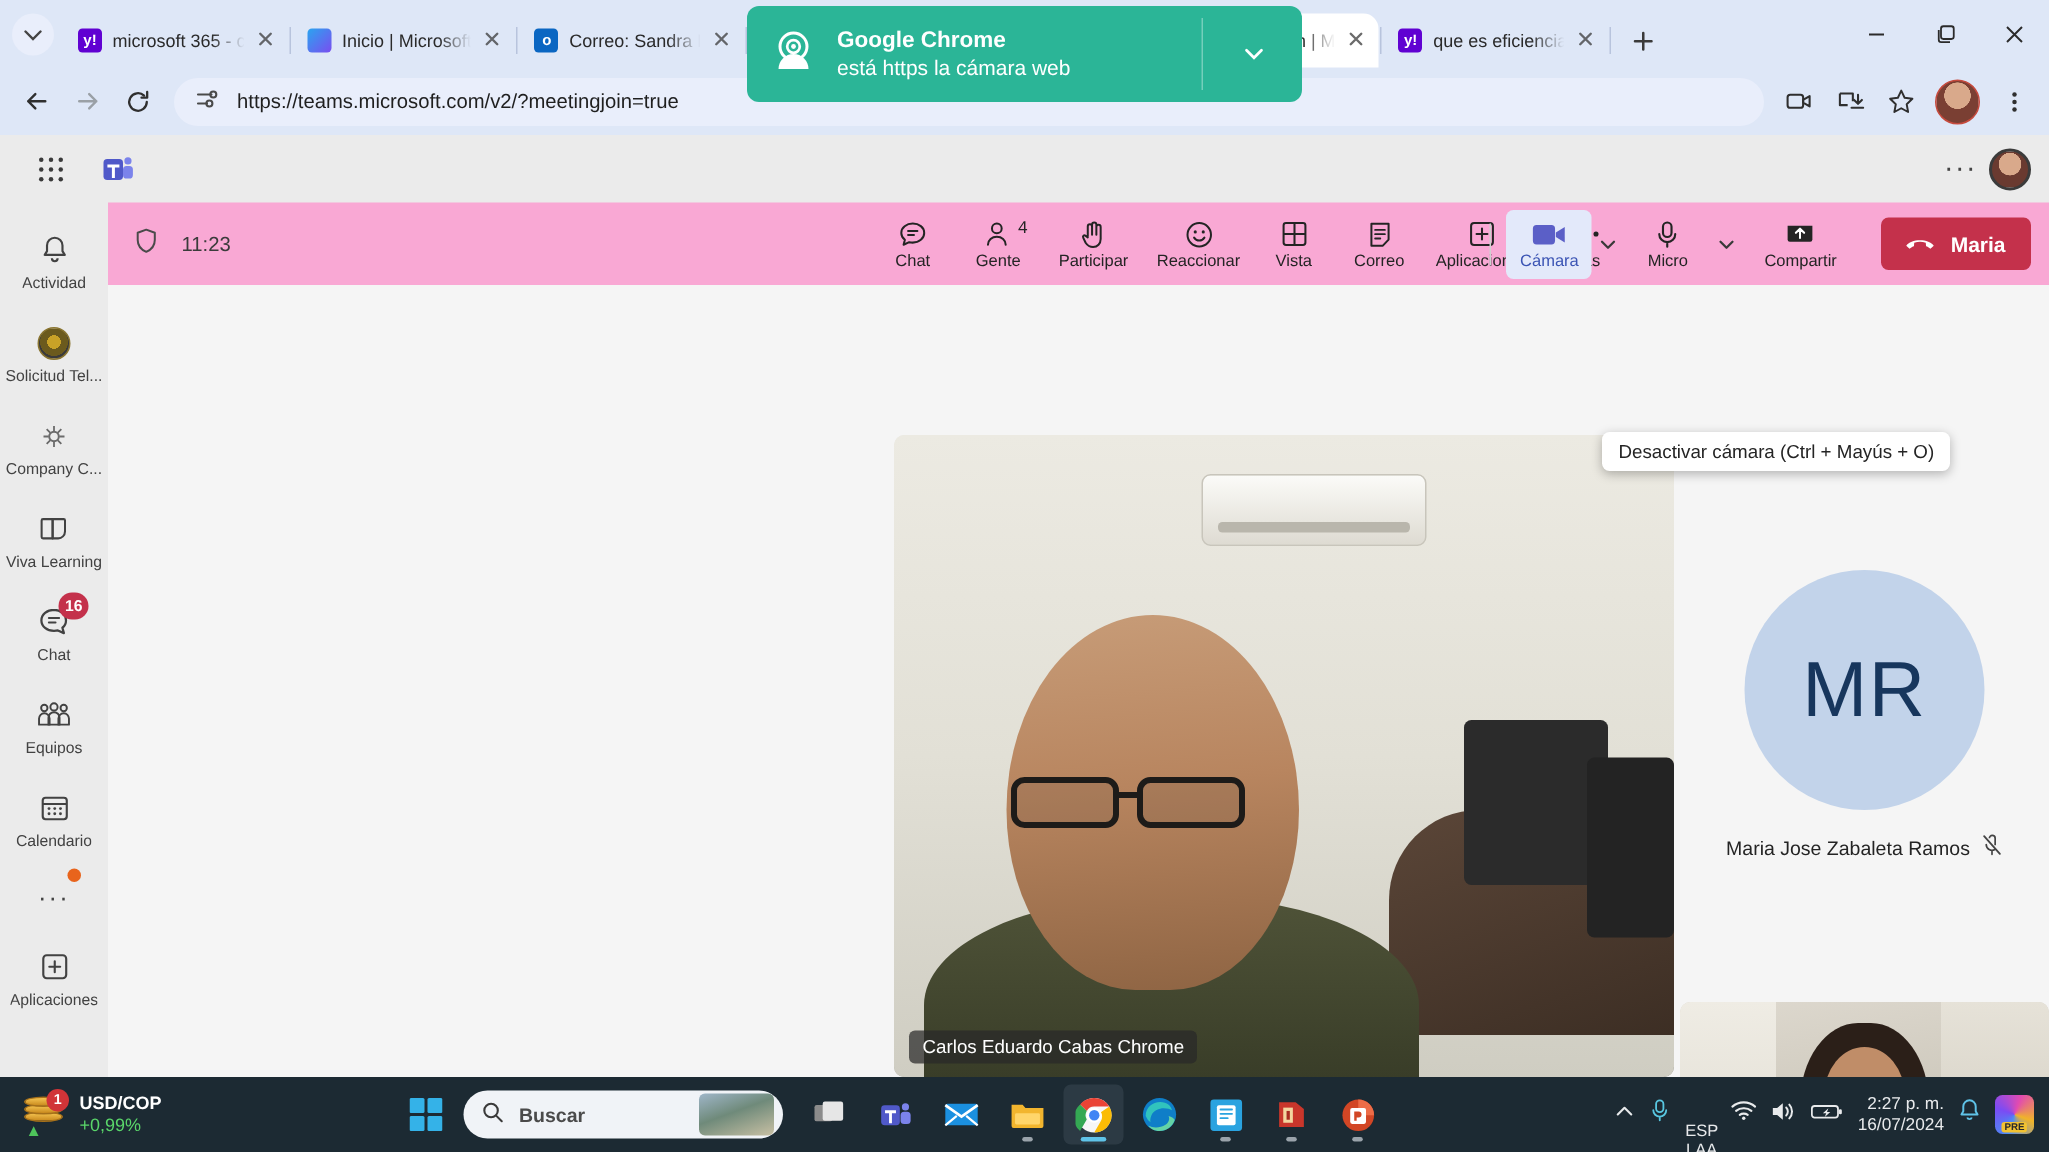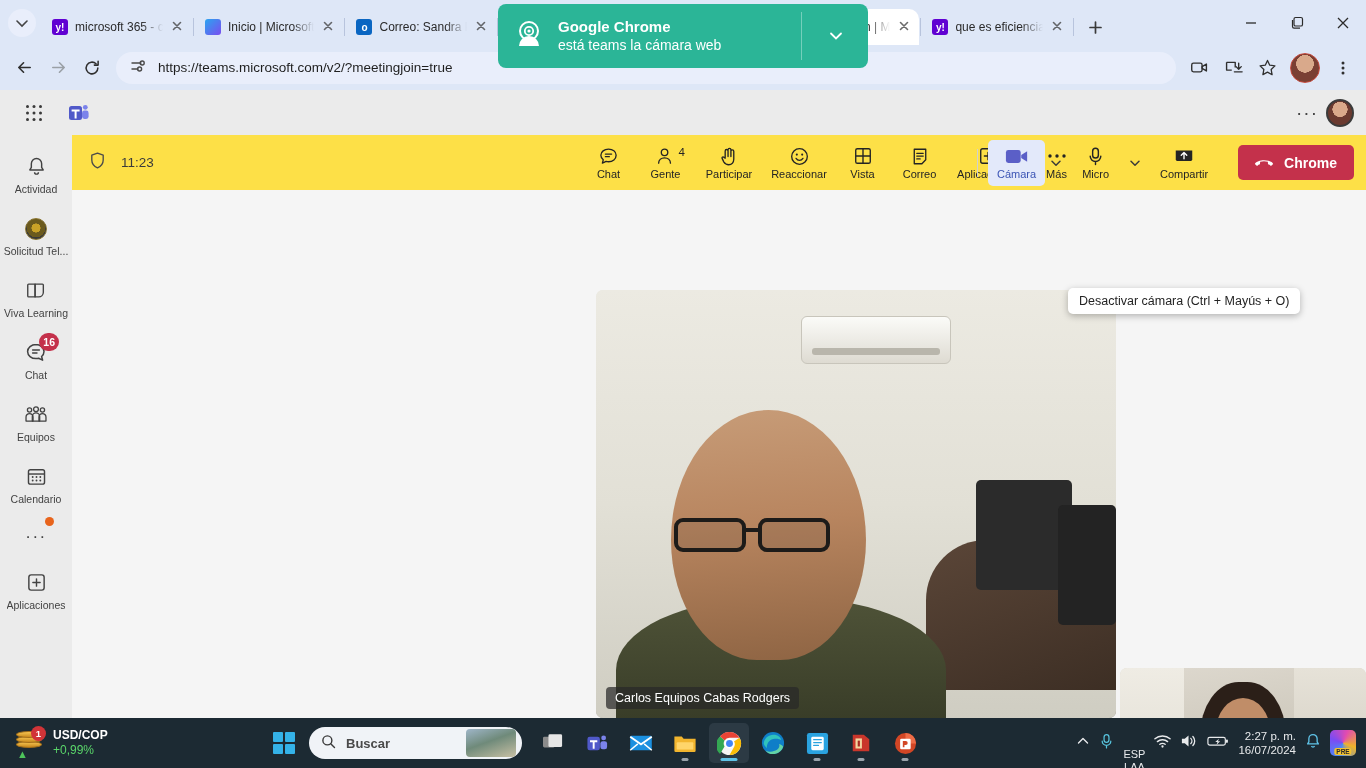--- a/index.html
+++ b/index.html
@@ -110,21 +110,21 @@
   }
   .rail-dots { height: 44px; display: flex; flex-direction: column; align-items: center; justify-content: center; position: relative; }
   .orange-dot { position: absolute; top: 2px; right: 18px; width: 9px; height: 9px; border-radius: 50%; background: #e8641c; }
   .colombia-seal {
     width: 22px; height: 22px; border-radius: 50%;
     background: radial-gradient(circle at 50% 45%, #c9a227 0 30%, #6b5a1d 31% 62%, #3a3a3a 63% 100%);
     border: 1px solid #8a7530;
   }
 
   
-  .mtoolbar { position: absolute; left: 72px; top: 45px; width: 1294px; height: 55px; background: #fde047; display: flex; align-items: center; }
+  .mtoolbar { position: absolute; left: 72px; top: 45px; width: 1294px; height: 55px; background: #f9a8d4; display: flex; align-items: center; }
   .mt-left { display: flex; align-items: center; gap: 14px; padding-left: 16px; }
   .mt-time { font-size: 13.5px; color: #3b3b3b; }
   .mt-center { position: absolute; left: 508px; display: flex; align-items: center; }
   .tb-btn {
     width: 57px; height: 46px; display: flex; flex-direction: column;
     align-items: center; justify-content: center; gap: 1px; border-radius: 5px; position: relative;
   }
   .tb-btn .tb-label { font-size: 11px; color: #242424; white-space: nowrap; }
   .tb-btn .tb-ic { height: 22px; display: flex; align-items: center; justify-content: center; position: relative; }
   .tb-count { font-size: 11.5px; color: #242424; position: absolute; right: -9px; top: 1px; }
@@ -341,21 +341,21 @@
     <div>
       <svg width="34" height="34" viewBox="0 0 34 34">
         <circle cx="17" cy="14" r="9" fill="none" stroke="#fff" stroke-width="2"></circle>
         <circle cx="17" cy="14" r="4.2" fill="none" stroke="#fff" stroke-width="1.8"></circle>
         <circle cx="17" cy="14" r="1.6" fill="#fff"></circle>
         <path d="M7 29h20a10 10 0 00-20 0z" fill="#fff"></path>
       </svg>
     </div>
     <div style="flex:1 1 auto">
       <div class="ctxt1">Google Chrome</div>
-      <div class="ctxt2">está teams la cámara web</div>
+      <div class="ctxt2">está https la cámara web</div>
     </div>
     <div class="cam-notif-divider"></div>
     <div style="width:44px;display:flex;align-items:center;justify-content:center">
       <svg width="16" height="16" viewBox="0 0 16 16">
           <path d="M3 5.5l5 5 5-5" stroke="#fff" stroke-width="1.8" fill="none" stroke-linecap="round"></path>
         </svg>
     </div>
   </div>
 
   <div class="omnirow">
@@ -470,20 +470,29 @@
         <span class="rail-label">Actividad</span>
       </div>
 
       <div class="rail-item">
         <span class="rail-icon">
             <span class="colombia-seal"></span>
           </span>
         <span class="rail-label">Solicitud Tel...</span>
       </div>
 
+      <div class="rail-item">
+        <span class="rail-icon">
+          <svg width="16" height="16" viewBox="0 0 16 16">
+              <circle cx="8" cy="8" r="3.2" fill="none" stroke="#6b6b6b" stroke-width="1.3"></circle>
+              <path d="M8 1v3.5M8 11.5V15M1 8h3.5M11.5 8H15M3.1 3.1l2.5 2.5M10.4 10.4l2.5 2.5M12.9 3.1l-2.5 2.5M5.6 10.4l-2.5 2.5" stroke="#6b6b6b" stroke-width="1.2"></path>
+            </svg>
+        </span>
+        <span class="rail-label">Company C...</span>
+      </div>
 
       <div class="rail-item">
         <span class="rail-icon">
           <svg width="22" height="21" viewBox="0 0 24 22">
               <path d="M4 4h7v14H4a1 1 0 01-1-1V5a1 1 0 011-1z" fill="none" stroke="#424242" stroke-width="1.5" stroke-linejoin="round"></path>
               <path d="M11 4h8a1 1 0 011 1v8a5 5 0 01-5 5h-4z" fill="none" stroke="#424242" stroke-width="1.5" stroke-linejoin="round"></path>
             </svg>
         </span>
         <span class="rail-label">Viva Learning</span>
       </div>
@@ -684,21 +693,21 @@
           </span>
           <span class="tb-label">Compartir</span>
         </div>
 
         <div class="leave-btn">
           <span>
             <svg width="22" height="13" viewBox="0 0 24 14">
                 <path d="M2 9.6C5 4.2 19 4.2 22 9.6l-2.4 2.2c-1-1-2.2-1.7-3.2-1.9l-.2-2.6c-2.8-.8-5.6-.8-8.4 0l-.2 2.6c-1 .2-2.2.9-3.2 1.9z" fill="#fff"></path>
               </svg>
           </span>
-          <span>Chrome</span>
+          <span>Maria</span>
         </div>
       </div>
     </div>
 
     <div class="tooltip">Desactivar cámara (Ctrl + Mayús + O)</div>
 
     <div class="stage">
 
 
       <div class="tile" id="tile-carlos">
@@ -709,23 +718,38 @@
         <div class="table-dark"></div>
         <div class="chair" style="left:380px; top:190px; width:96px; height:110px;"></div>
         <div class="chair" style="left:462px; top:215px; width:58px; height:120px; background:#232323;"></div>
         <div class="shirt-green"></div>
         <div class="head-bald"></div>
         <div class="glasses">
           <div class="glass-l"></div>
             <div class="glass-bridge"></div>
             <div class="glass-r"></div>
         </div>
-        <div class="tile-name">Carlos Equipos Cabas Rodgers</div>
-      </div>
-
+        <div class="tile-name">Carlos Eduardo Cabas Chrome</div>
+      </div>
+
+      <div class="tile" id="tile-mr">
+        <div class="mr-circle">
+          <span>MR</span>
+        </div>
+        <div class="mr-name-row">
+          <span>Maria Jose Zabaleta Ramos</span>
+          <span>
+            <svg width="14" height="15" viewBox="0 0 16 17">
+                <path d="M6 3.2a2.2 2.2 0 014.4 0v5.3" fill="none" stroke="#444" stroke-width="1.3"></path>
+                <path d="M3.6 8a4.4 4.4 0 006.6 3.8M8 13v2.4" stroke="#444" stroke-width="1.3" fill="none" stroke-linecap="round"></path>
+                <path d="M2 1.6l12 13.4" stroke="#444" stroke-width="1.4" stroke-linecap="round"></path>
+              </svg>
+          </span>
+        </div>
+      </div>
 
       <div class="tile" id="tile-self">
         <div class="self-wall-l"></div>
         <div class="self-wall-r"></div>
         <div class="self-person">
           <div class="self-hair"></div>
           <div class="self-face"></div>
           <div class="self-body"></div>
         </div>
       </div>

